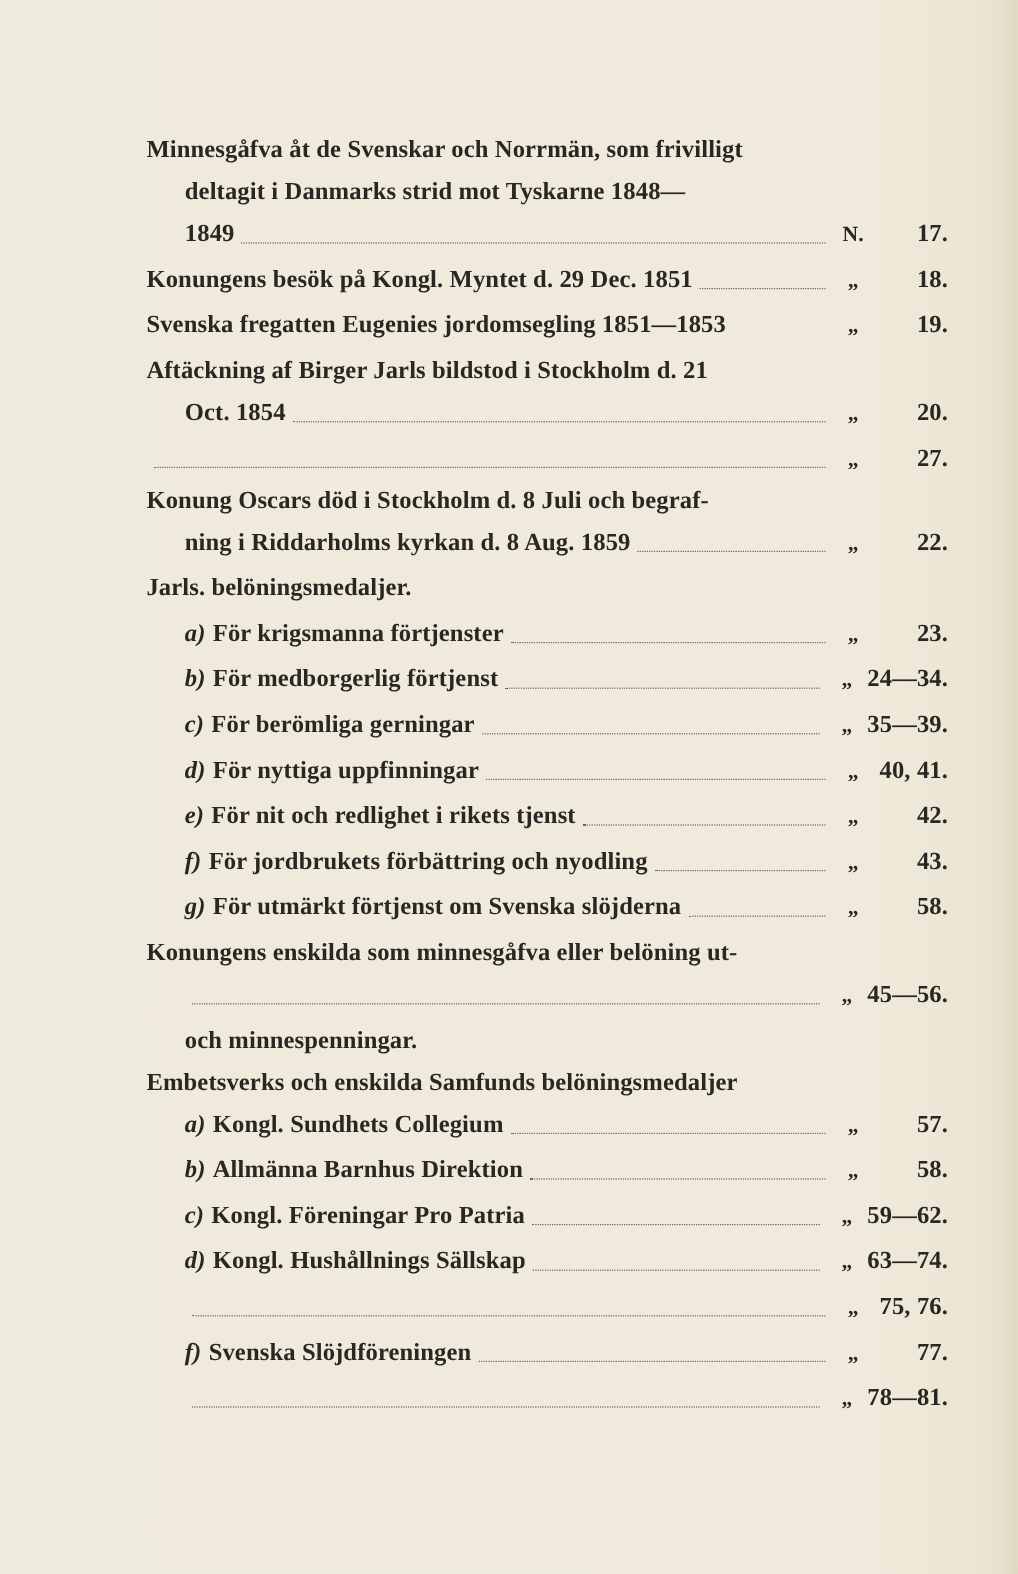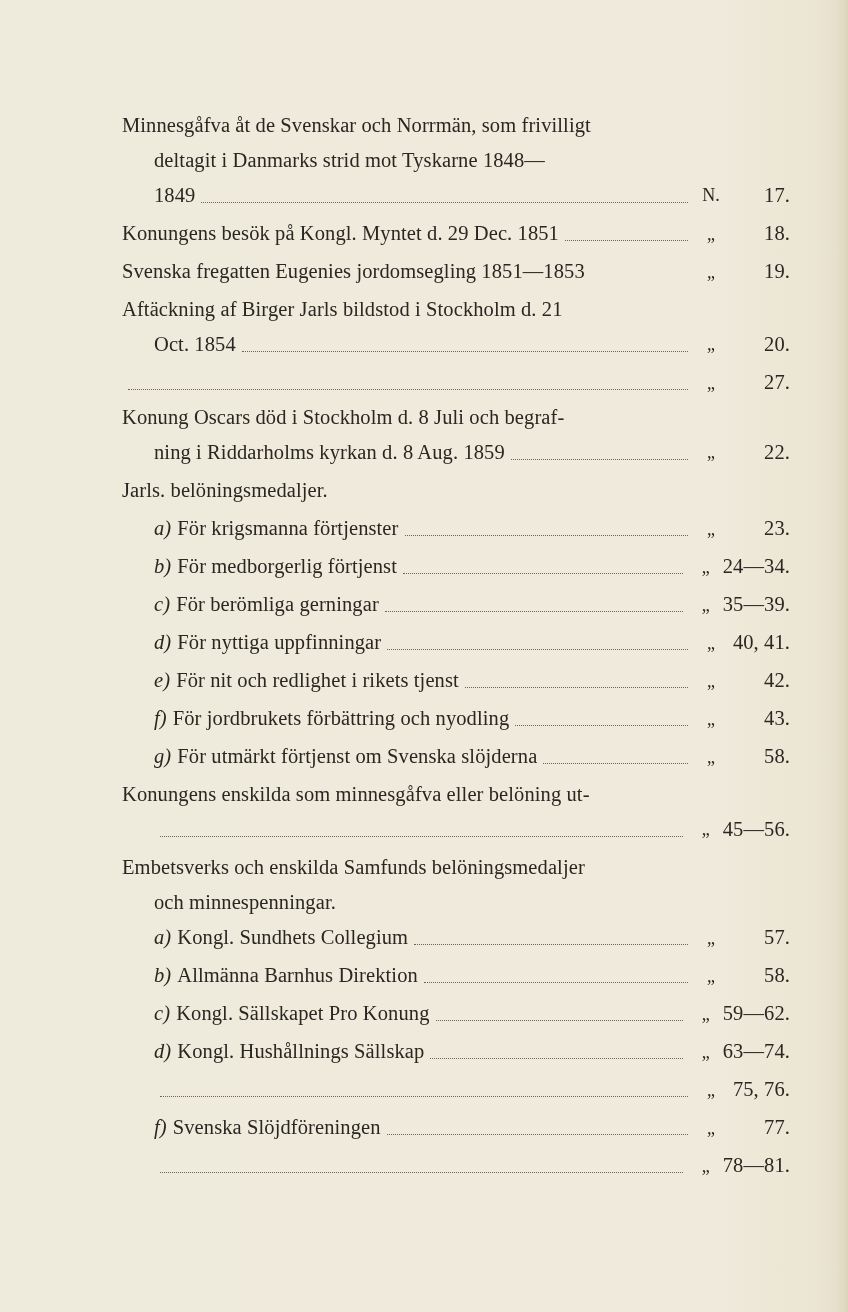--- a/index.html
+++ b/index.html
@@ -15,27 +15,27 @@
     background: linear-gradient(90deg, #efebdc 0%, #efeadb 85%, #ebe5d3 96%, #e4ddc8 100%);
   }
   .edge {
     position: absolute; right: 0; top: 0; width: 12px; height: 1312px;
     background: linear-gradient(90deg, rgba(230,224,206,0) 0%, #e2dac3 60%, #ddd4bb 100%);
   }
   .toc {
     position: absolute; left: 122px; top: 108px; width: 668px;
     font-size: 20.5px; letter-spacing: 0.1px;
   }
-  .entry { position: relative; }
+  .entry { position: relative; font-weight: bold; }
   .line {
     display: flex; align-items: baseline; height: 35px; line-height: 35px;
     white-space: nowrap;
   }
-  .line.indent1 { padding-left: 32px; align-items: flex-end; }
-  .line.sub { padding-left: 32px; }
+  .line.indent1 { padding-left: 32px; }
+  .line.sub { padding-left: 32px; align-items: center; }
   .lbl { flex: 0 0 auto; }
   .lbl i { font-style: italic; margin-right: 6px; }
   .dots {
     flex: 1 1 auto; overflow: hidden; margin: 0 6px;
     border-bottom: 1.5px dotted #6a635a; height: 0; align-self: center; transform: translateY(7px);
   }
   .mark {
     flex: 0 0 34px; text-align: center; font-size: 18px;
   }
   .num {
@@ -184,43 +184,43 @@
         </div>
       <div class="line indent1">
         <span class="dots"></span>
         <span class="mark">„</span>
         <span class="num">45—56.</span>
       </div>
     </div>
     <div class="gap-s"></div>
 
     <div class="entry">
+      <div class="line indent1">
+          <span class="lbl">och minnespenningar.</span>
+        </div>
       <div class="line">
           <span class="lbl">Embetsverks och enskilda Samfunds belöningsmedaljer</span>
         </div>
-      <div class="line indent1">
-          <span class="lbl">och minnespenningar.</span>
-        </div>
 
       <div class="line sub">
         <span class="lbl"><i>a)</i><span>Kongl. Sundhets Collegium</span></span>
         <span class="dots"></span>
         <span class="mark">„</span>
         <span class="num">57.</span>
       </div>
       <div class="gap-s"></div>
       <div class="line sub">
         <span class="lbl"><i>b)</i><span>Allmänna Barnhus Direktion</span></span>
         <span class="dots"></span>
         <span class="mark">„</span>
         <span class="num">58.</span>
       </div>
       <div class="gap-s"></div>
       <div class="line sub">
-        <span class="lbl"><i>c)</i><span>Kongl. Sällskapet Pro Konung</span></span>
+        <span class="lbl"><i>c)</i><span>Kongl. Föreningar Pro Patria</span></span>
         <span class="dots"></span>
         <span class="mark">„</span>
         <span class="num">59—62.</span>
       </div>
       <div class="gap-s"></div>
       <div class="line sub">
         <span class="lbl"><i>d)</i><span>Kongl. Hushållnings Sällskap</span></span>
         <span class="dots"></span>
         <span class="mark">„</span>
         <span class="num">63—74.</span>

